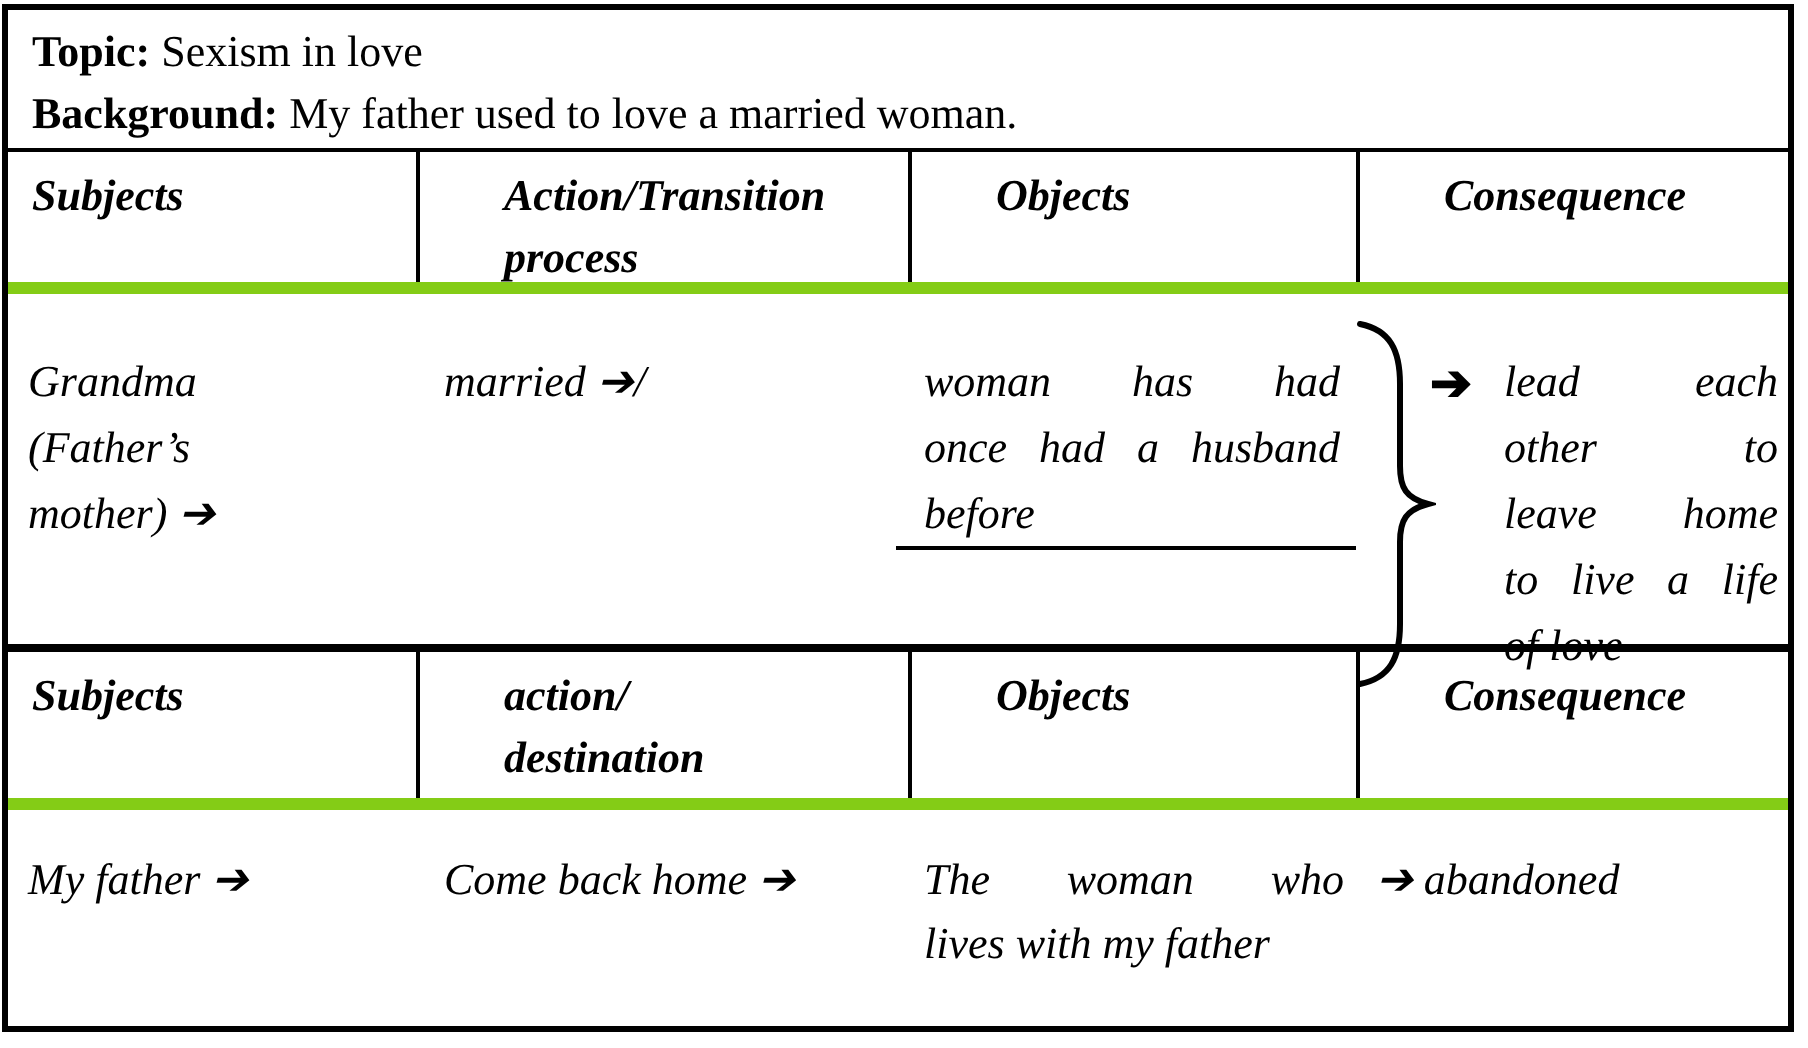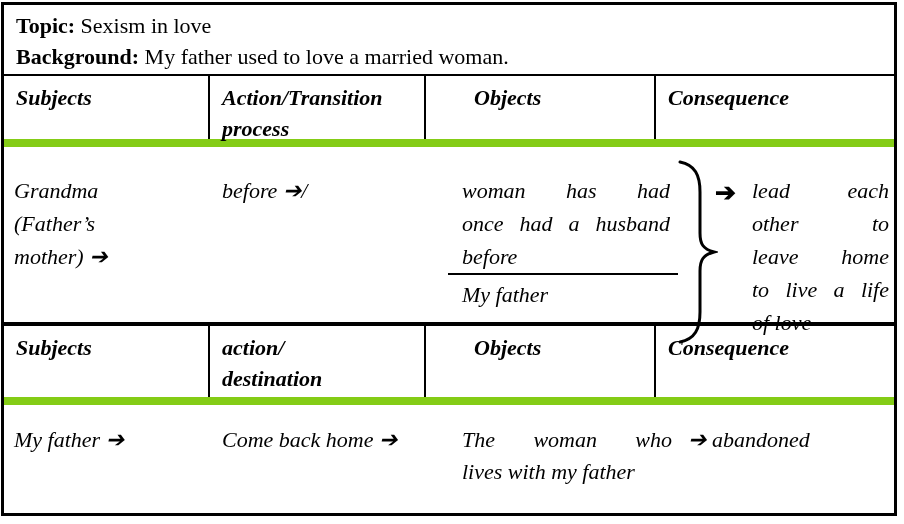--- a/index.html
+++ b/index.html
@@ -9,27 +9,27 @@
   }
   .frame{
     position:absolute;left:1px;top:2px;width:896px;height:514px;
     border:3px solid #000;box-sizing:border-box;background:#fff;
   }
   .sec{position:relative;box-sizing:border-box;width:100%;}
   
   .sec-topic{height:71px;border-bottom:2px solid #000;padding:5px 12px;font-size:22px;line-height:31px;}
   .lbl{font-weight:bold;text-align:right;}
   
-  .hdr{display:flex;border-bottom:8px solid #84cc16;}
+  .hdr{display:flex;border-bottom:6px solid #84cc16;gap:30px;}
   .sec-h1{height:71px;}
   .sec-h2{height:79px;}
   .hcell{box-sizing:border-box;padding:6px 12px 0 12px;font-size:22px;font-weight:bold;font-style:italic;line-height:31px;}
   .hc1{width:206px;border-right:2px solid #000;}
   .hc2{width:216px;border-right:2px solid #000;}
-  .hc3{width:194px;border-right:2px solid #000;margin-left:36px;}
+  .hc3{width:194px;border-right:2px solid #000;}
   .hc4{flex:1;}
   
   .sec-d1{height:179px;border-bottom:4px solid #000;font-style:italic;font-size:22px;line-height:33px;}
   .sec-d2{height:100px;font-style:italic;font-size:22px;line-height:32px;}
   .jline{display:flex;justify-content:space-between;}
   .d1-subject{position:absolute;left:10px;top:27px;width:195px;}
   .d1-action{position:absolute;left:218px;top:27px;}
   .d1-objects{position:absolute;left:458px;top:27px;width:208px;}
   .d1-rule{position:absolute;left:444px;top:126px;width:230px;border-top:2px solid #000;height:0;}
   .d1-objects-below{position:absolute;left:458px;top:131px;width:208px;}
@@ -64,38 +64,37 @@
     <div class="hcell hc3">Objects</div>
     <div class="hcell hc4">Consequence</div>
   </div>
 
   <div class="sec sec-d1">
     <div class="d1-subject">
       <div>Grandma</div>
       <div>(Father’s</div>
       <div>mother) ➔</div>
     </div>
-    <div class="d1-action">before ➔/</div>
+    <div class="d1-action">married ➔/</div>
 
     <div class="d1-objects">
       <div class="jline">
           <span>woman</span>
           <span>has</span>
           <span>had</span>
         </div>
       <div class="jline">
           <span>once</span>
           <span>had</span>
           <span>a</span>
           <span>husband</span>
         </div>
       <div>before</div>
     </div>
     <div class="d1-rule"></div>
-    <div class="d1-objects-below">My father</div>
 
     <svg class="d1-brace" viewBox="0 0 44 186" xmlns="http://www.w3.org/2000/svg">
       <path d="M 6 3 C 21 6 26 16 26 33 L 26 74 C 26 85 29 90 40 93 C 29 96 26 101 26 112 L 26 153 C 26 170 21 180 6 183" fill="none" stroke="#000" stroke-width="3" stroke-linecap="round"></path>
     </svg>
 
     <div class="d1-consarrow">➔</div>
     <div class="d1-cons">
       <div class="jline">
           <span>lead</span>
           <span>each</span>

